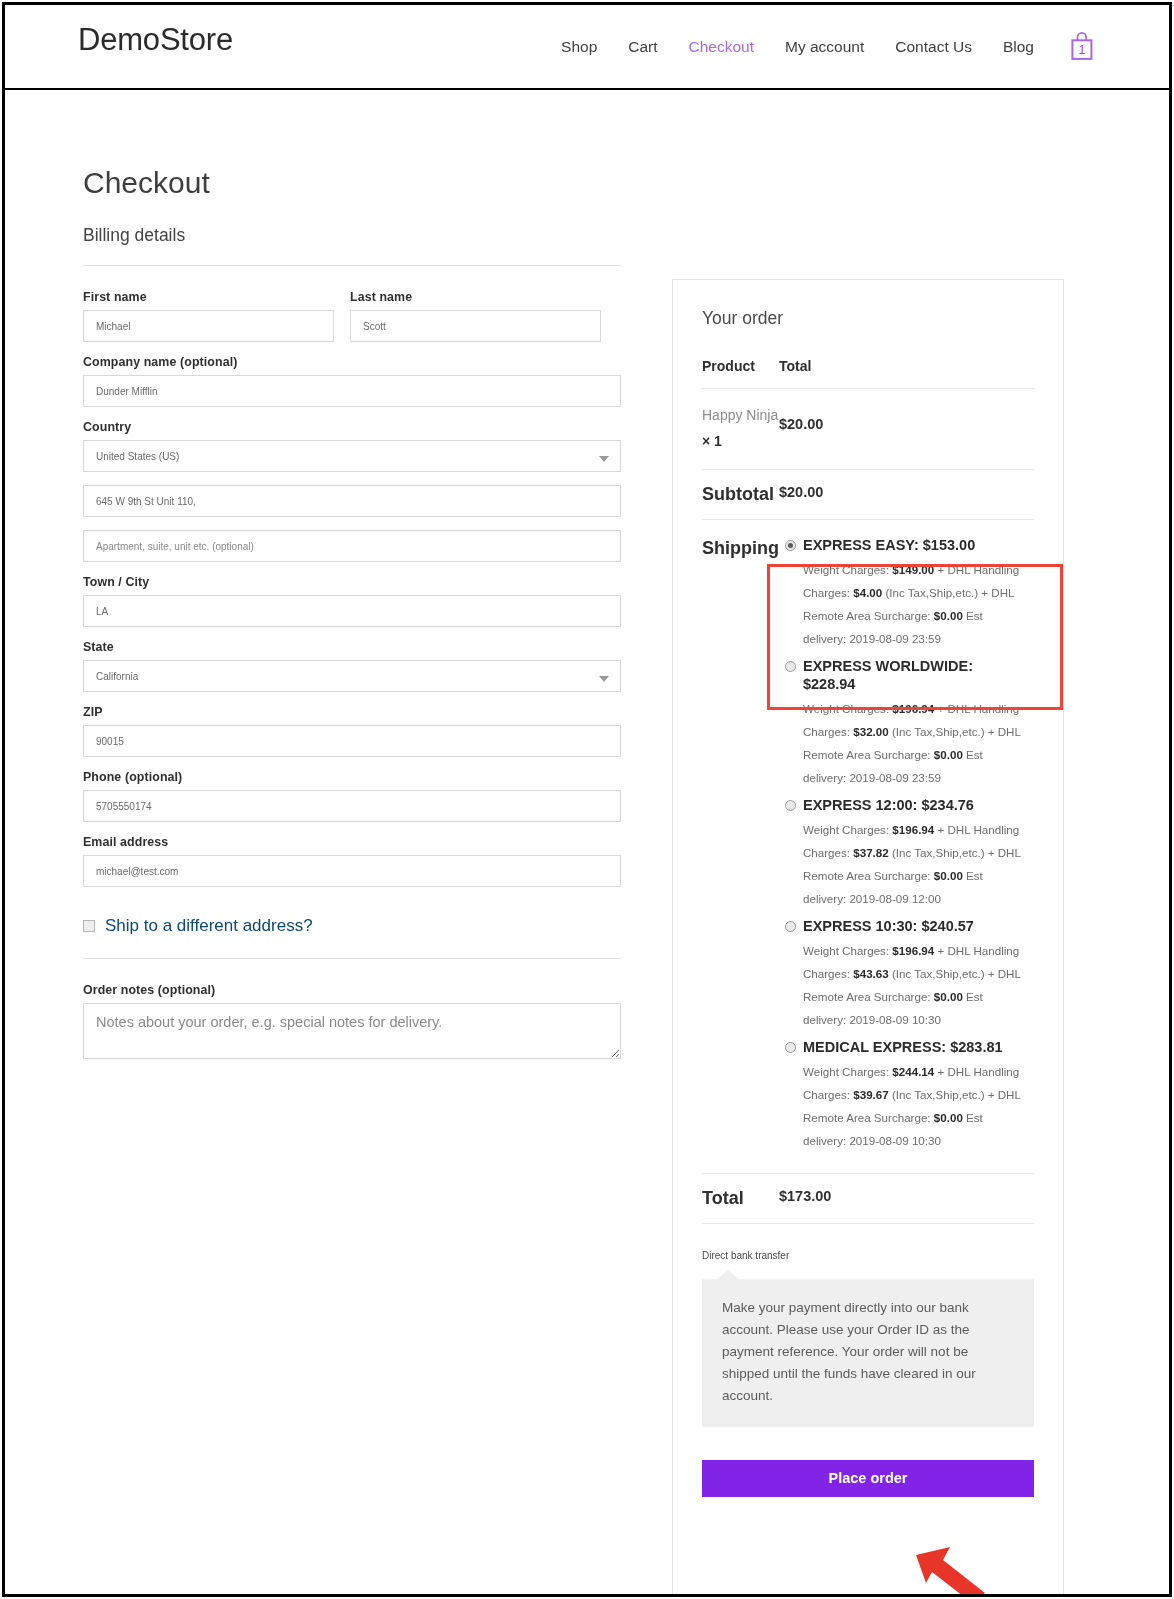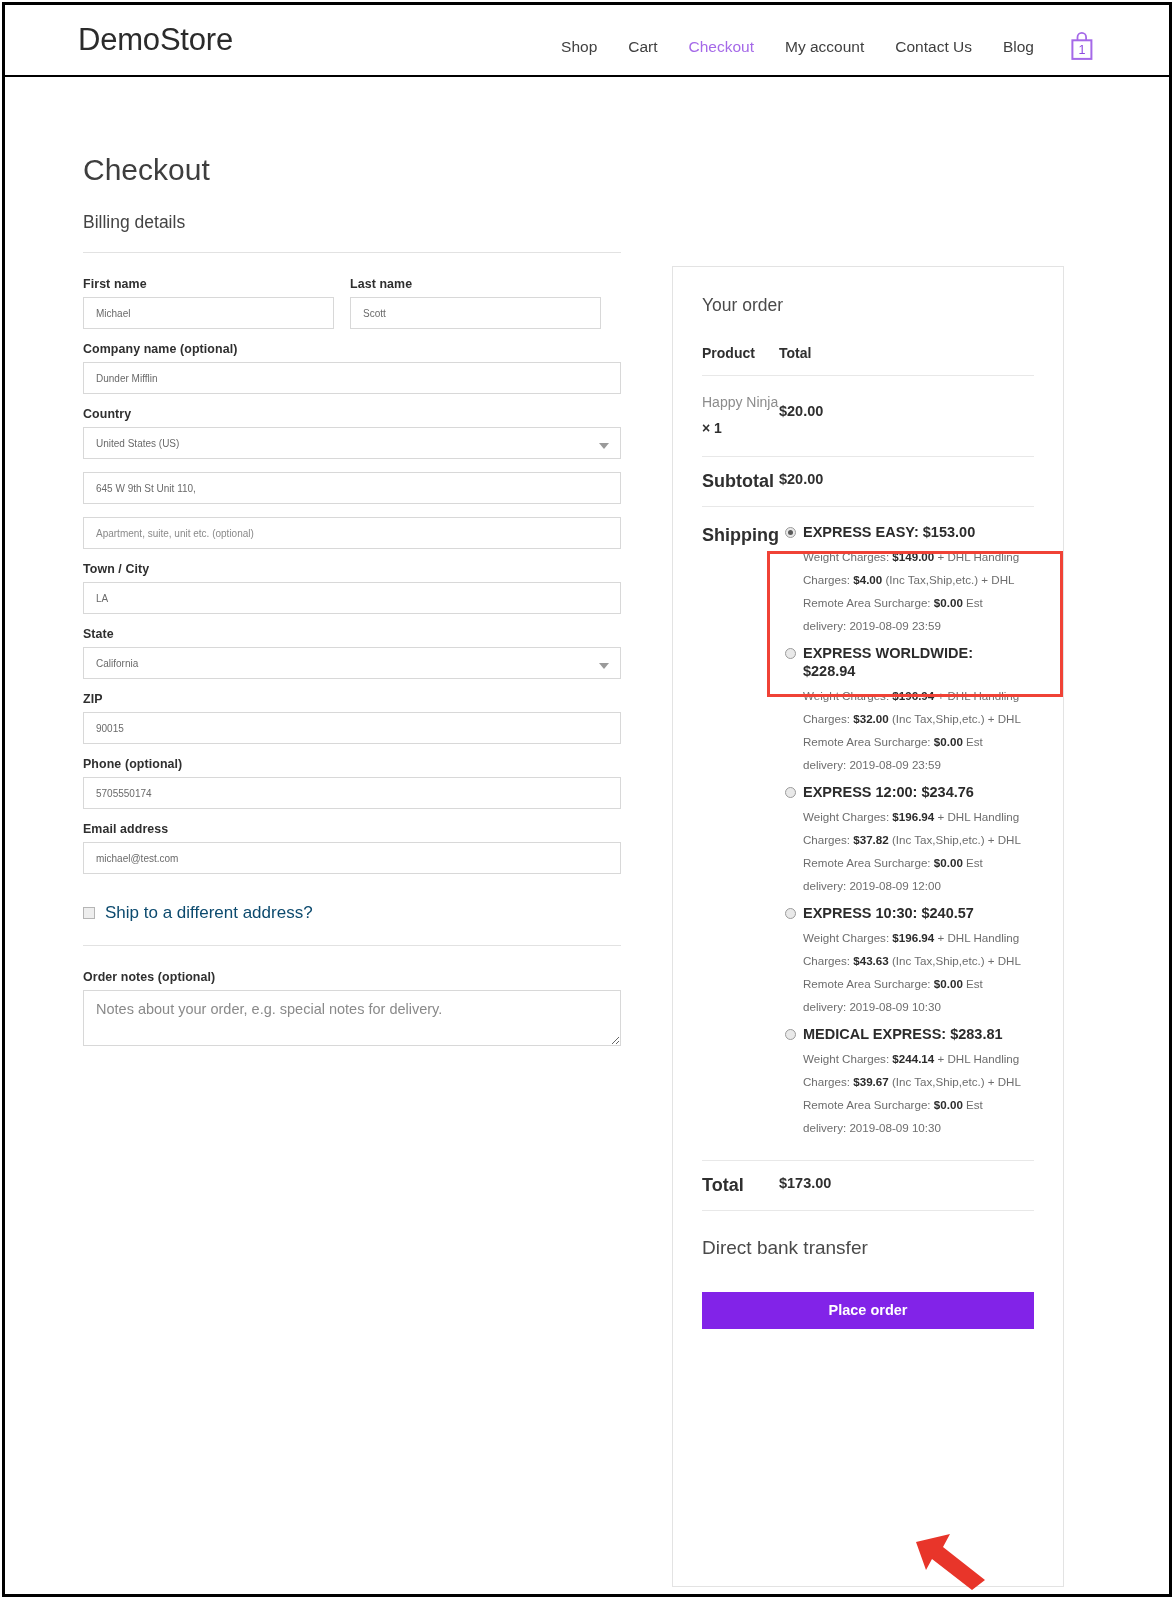--- a/index.html
+++ b/index.html
@@ -18,21 +18,21 @@
     left:2px; top:2px;
     width:1170px; height:1595px;
     border:3px solid #000000;
     background:#ffffff;
     overflow:hidden;
   }
 
   
   #site-header {
     position:relative;
-    height:72px;
+    height:85px;
     border-bottom:2px solid #000000;
     background:#ffffff;
   }
   #brand {
     position:absolute;
     left:73px; top:17px;
     font-size:31px;
     font-weight:400;
     color:#2b2b2b;
     letter-spacing:-0.2px;
@@ -280,21 +280,21 @@
     left:762px; top:474px;
     width:296px; height:146px;
     border:3px solid #f04236;
     pointer-events:none;
     z-index:5;
   }
 
   
   #payment-block { padding:26px 0 0 0; }
   #payment-method-title {
-    font-size:19px;
+    font-size:10px;
     color:#4a4a4a;
     margin-bottom:18px;
   }
   #payment-box {
     position:relative;
     background:#efefef;
     padding:18px 20px 20px 20px;
     font-size:13.5px;
     line-height:1.63;
     color:#5c5c5c;
@@ -533,20 +533,21 @@
 
           <tr>
             <td class="row-label">Total</td>
             <td class="row-value">$173.00</td>
           </tr>
         </tbody>
       </table>
 
       <div id="payment-block">
         <div id="payment-method-title">Direct bank transfer</div>
+        <div id="payment-box">Make your payment directly into our bank account. Please use your Order ID as the payment reference. Your order will not be shipped until the funds have cleared in our account.</div>
         <button id="place-order-button">Place order</button>
       </div>
     </div>
 
     <div id="ship-highlight"></div>
 
     <svg id="annotation-arrow" viewBox="0 0 120 80">
       <polygon points="6,28 40,20 33,33 75,66 62,76 22,45 16,56" fill="#e8352a"></polygon>
     </svg>
 

